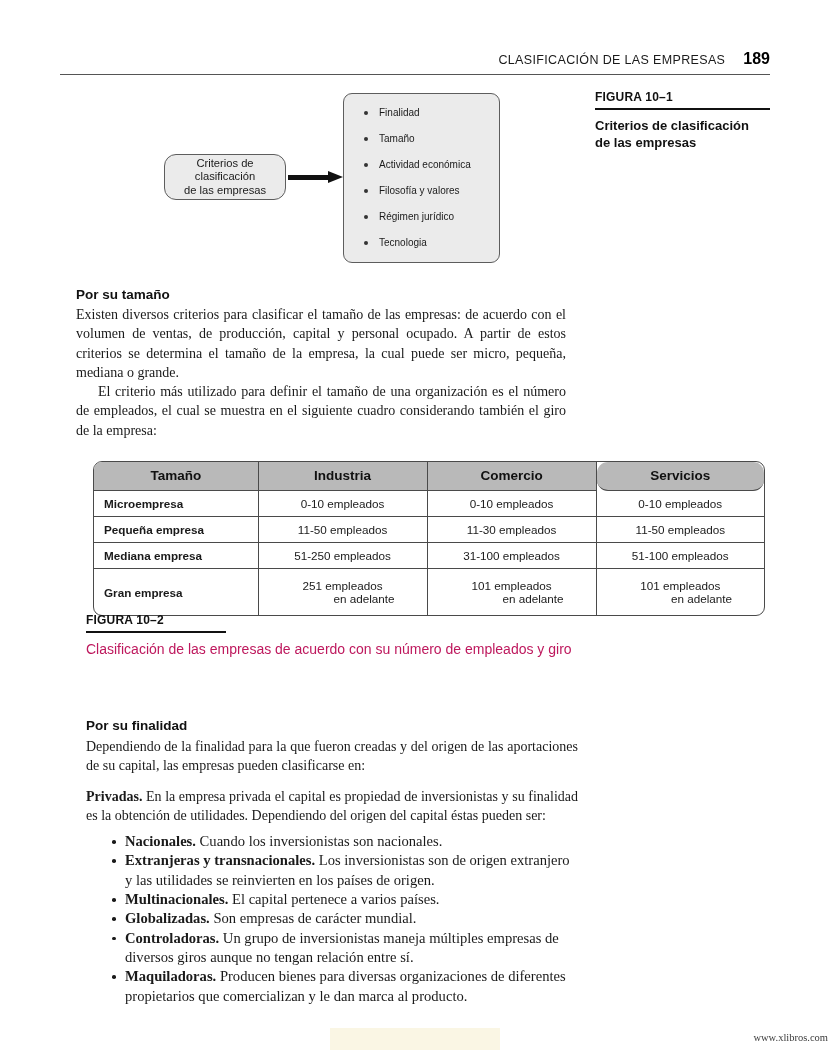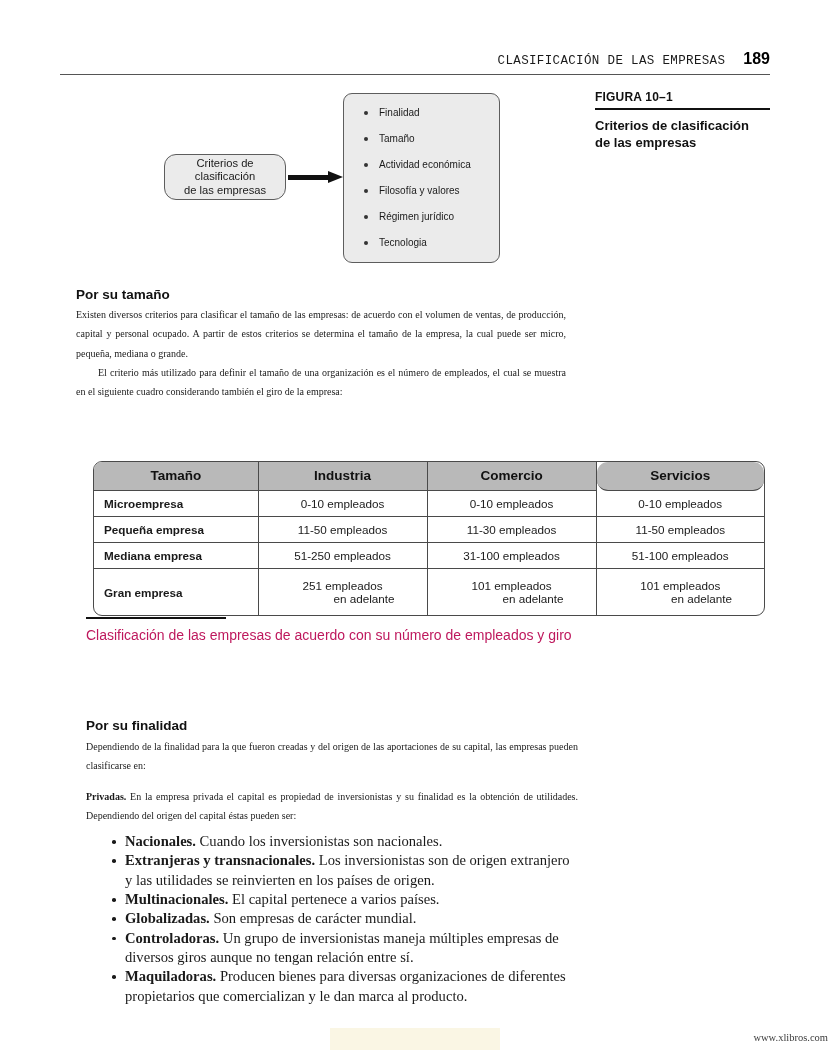--- a/index.html
+++ b/index.html
@@ -27,21 +27,21 @@
     position: absolute;
     left: 60px;
     top: 50px;
     width: 710px;
     display: flex;
     align-items: baseline;
     justify-content: flex-end;
     gap: 18px;
   }
   .running-head-title {
-    font-family: Liberation Mono, monospace;
+    font-family: Liberation Sans, sans-serif;
     font-size: 12.5px;
     letter-spacing: 0.35px;
     color: #1a1a1a;
   }
   .running-head-folio {
     font-family: "Liberation Sans", sans-serif;
     font-weight: bold;
     font-size: 16px;
     color: #000;
   }
@@ -174,21 +174,21 @@
 
   
   .section-heading {
     font-family: "Liberation Sans", sans-serif;
     font-weight: bold;
     font-size: 13.5px;
     color: #111;
   }
   .body-p {
     font-family: "Liberation Serif", serif;
-    font-size: 10px;
+    font-size: 14px;
     line-height: 19.3px;
     text-align: justify;
     color: #1a1a1a;
     margin: 0;
   }
   .indent { text-indent: 22px; }
 
   #tamano-block {
     position: absolute;
     left: 76px;
@@ -421,20 +421,21 @@
           <td class="val">
             <span class="l1">101 empleados</span>
             <span class="l2">en adelante</span>
           </td>
         </tr>
       </tbody>
     </table>
   </div>
 
   <div class="fig2-caption">
+    <div class="fig-label">FIGURA 10–2</div>
     <div class="fig-rule"></div>
     <div class="fig2-title">Clasificación de las empresas de acuerdo con su número de empleados y giro</div>
   </div>
 
   <div id="finalidad-block">
     <div class="section-heading">Por su finalidad</div>
     <p class="body-p">Dependiendo de la finalidad para la que fueron creadas y del origen de las aportaciones de su capital, las empresas pueden clasificarse en:</p>
     <div class="gap"></div>
     <p class="body-p"><span class="bold-lead">Privadas.</span><span> En la empresa privada el capital es propiedad de inversionistas y su finalidad es la obtención de utilidades. Dependiendo del origen del capital éstas pueden ser:</span></p>
     <ul class="priv-list">

